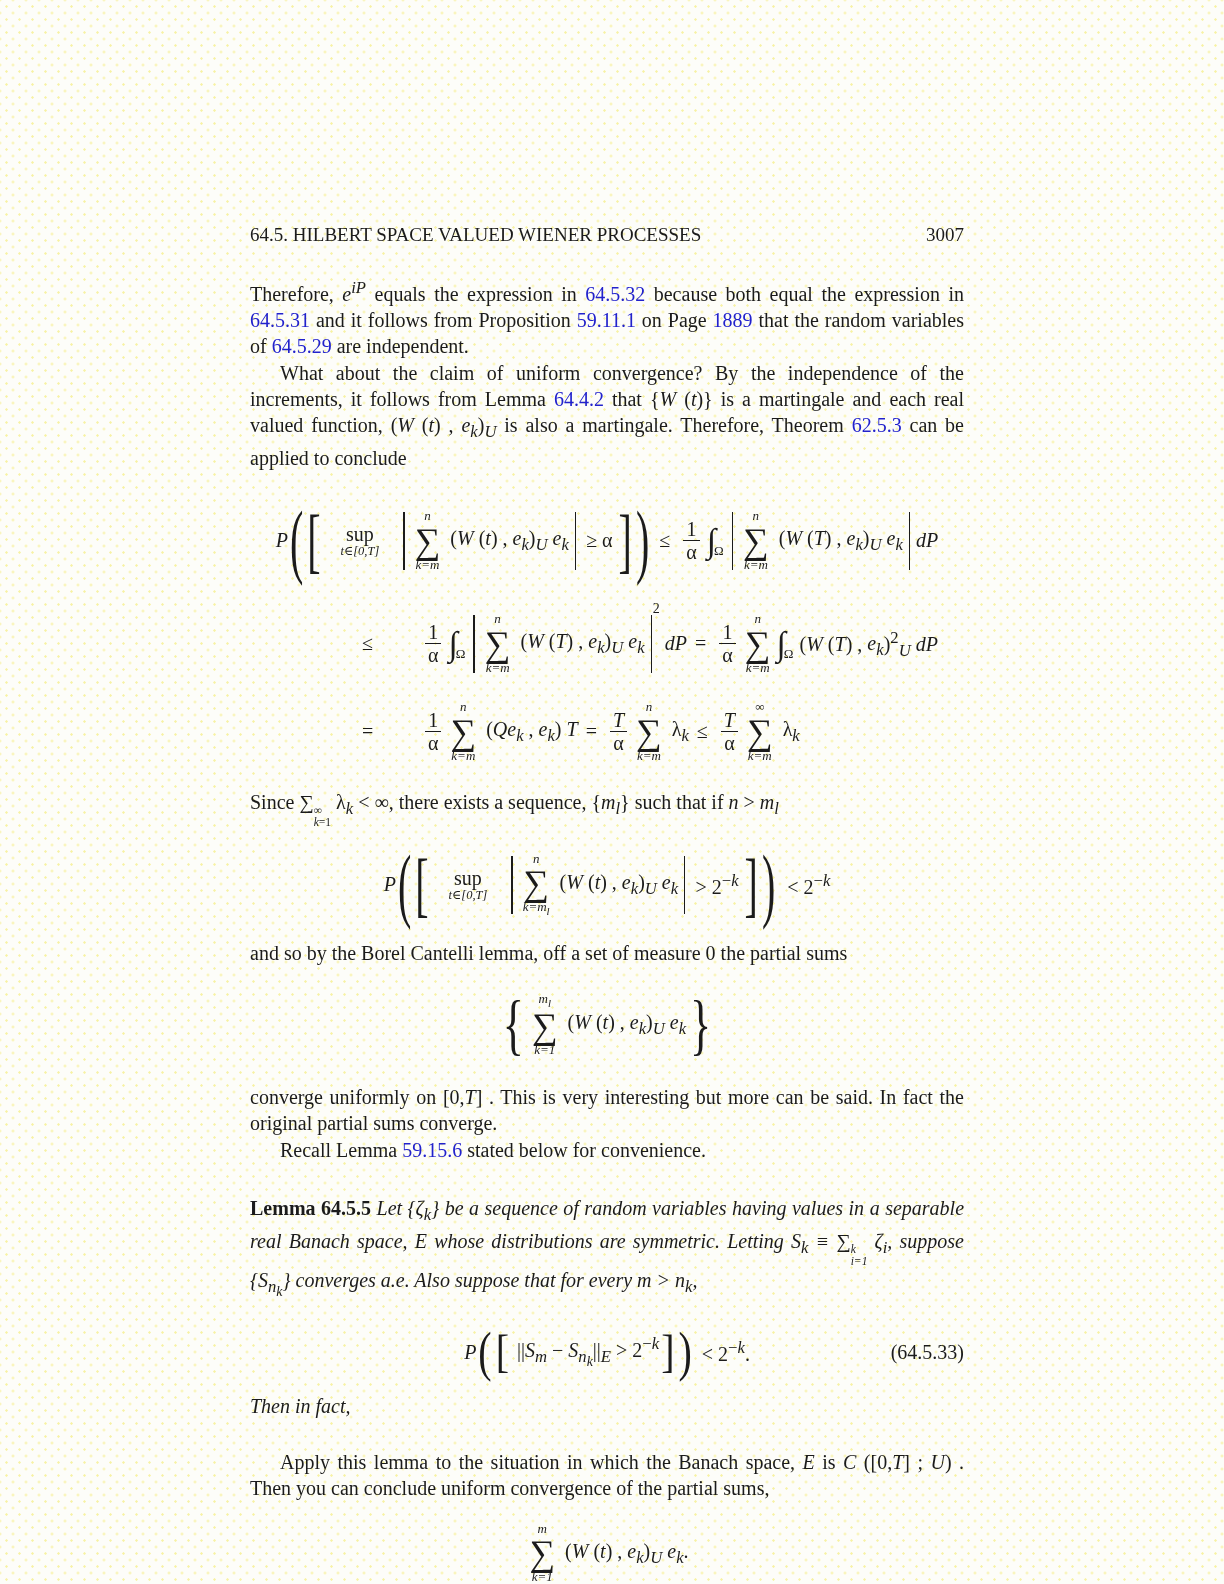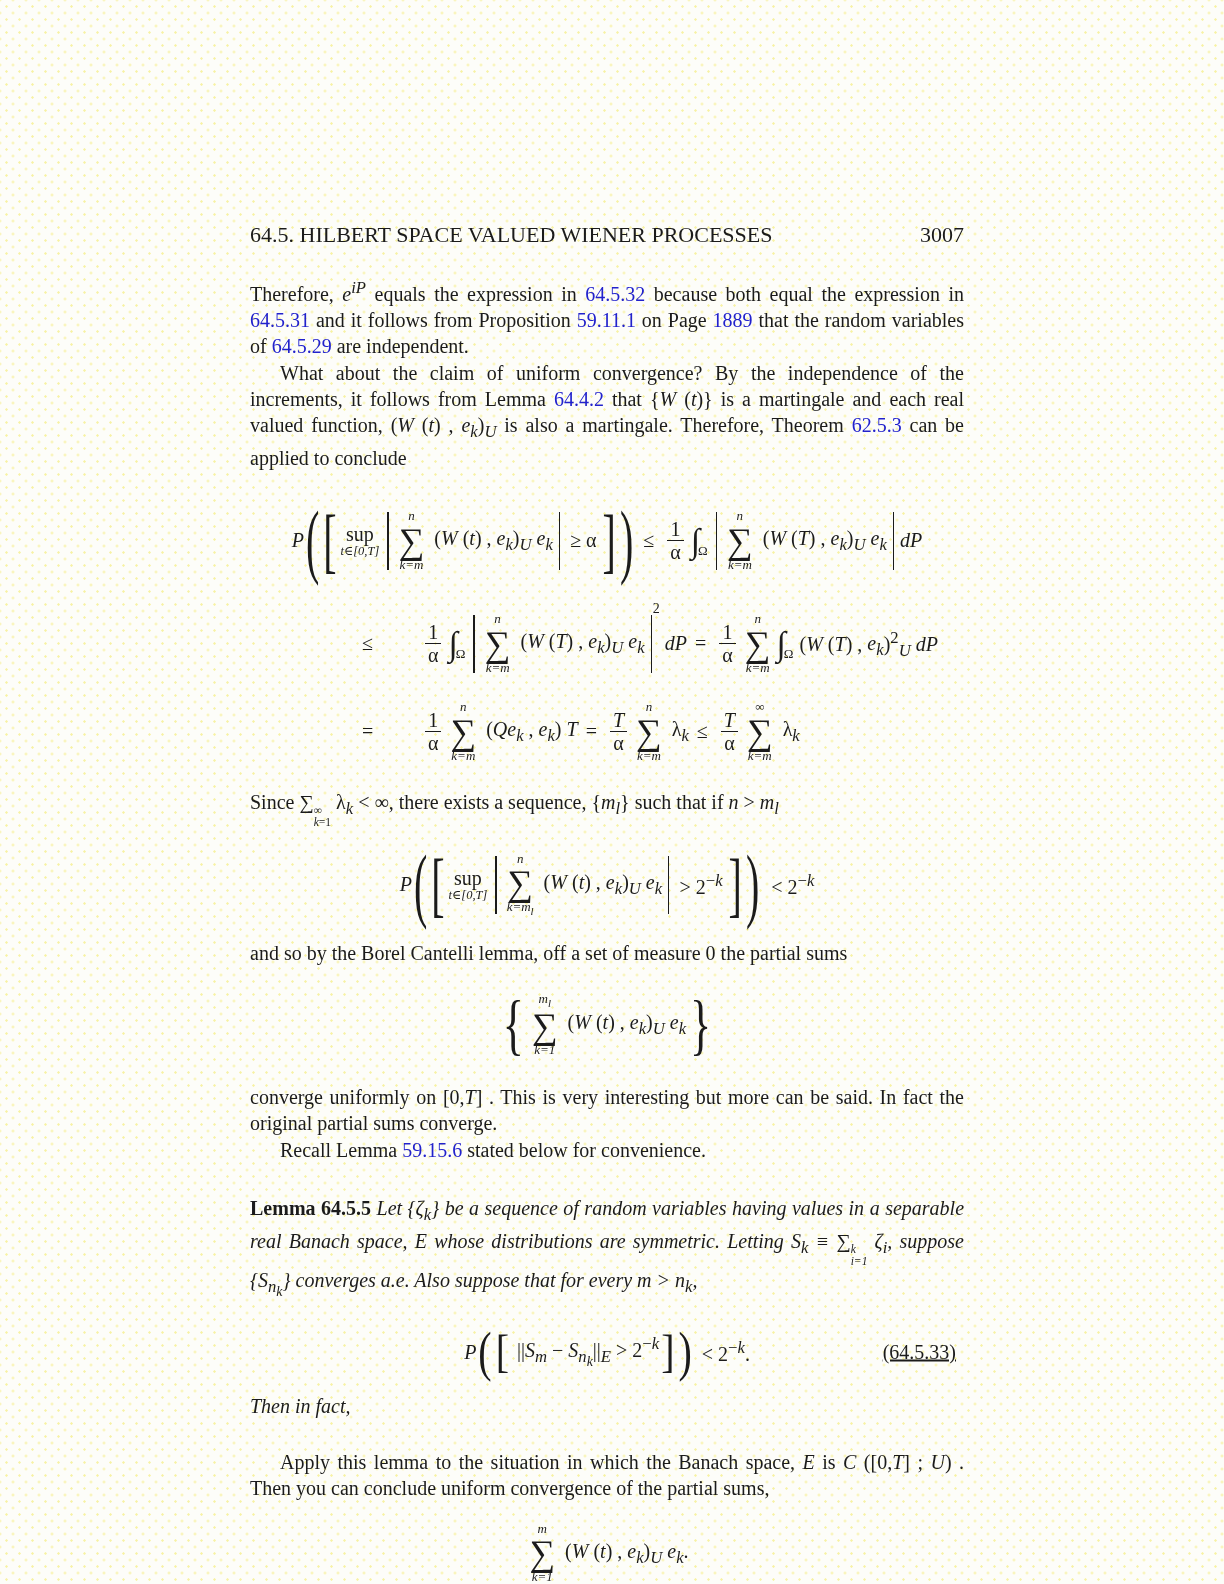--- a/index.html
+++ b/index.html
@@ -8,36 +8,36 @@
     background-color:#fdfdf9;
     background-image:
       radial-gradient(circle, rgba(243,233,96,.55) .9px, rgba(243,233,96,0) 1.5px),
       radial-gradient(circle, rgba(243,233,96,.55) .9px, rgba(243,233,96,0) 1.5px);
     background-size:13px 13px;
     background-position:0 0,6.5px 6.5px;
     font-family:"Liberation Serif","DejaVu Serif",serif;
     color:#1b1b1b;
   }
   .content{position:absolute;left:250px;top:0;width:714px;font-size:20px;line-height:26px;text-align:justify;}
-  .hdr{margin-top:222px;display:flex;justify-content:space-between;align-items:baseline;font-size:22px;}
+  .hdr{margin-top:222px;display:flex;justify-content:space-between;align-items:baseline;font-size:19px;}
   p{margin:0;}
   .ind{text-indent:30px;}
   .ref{color:#2222cc;cursor:pointer;}
   .it{font-style:italic;}
   .lemma-body{font-style:italic;}
   
   .eq{display:flex;align-items:center;justify-content:center;text-align:left;line-height:1.15;white-space:nowrap;}
   .eqnum-row{position:relative;}
-  .eqnum{position:absolute;right:8px;top:50%;transform:translateY(-50%);font-style:normal;text-decoration:underline;}
+  .eqnum{position:absolute;right:0;top:50%;transform:translateY(-50%);font-style:normal;}
   .eqleft{justify-content:flex-start;margin-left:112px;}
   .relcol{display:inline-block;width:34px;margin-right:24px;text-align:left;flex:none;}
   .bigsum{display:inline-flex;flex-direction:column;align-items:center;line-height:1;margin:0 4px;flex:none;}
   .bigsum .lim{font-size:13px;font-style:italic;line-height:1.1;}
   .bigsum .sg{font-size:36px;line-height:.95;font-style:normal;}
-  .supstack{display:inline-flex;flex-direction:column;align-items:center;line-height:1.05;margin:0 2px;flex:none;}
+  .supstack{display:inline-flex;flex-direction:column;align-items:center;line-height:1.05;margin:0 18px;flex:none;}
   .supstack .w{font-size:20px;}
   .supstack .l{font-size:12.5px;font-style:italic;}
   .frac{display:inline-flex;flex-direction:column;align-items:center;line-height:1.1;margin:0 5px;flex:none;}
   .frac .ft{padding:0 3px;}
   .frac .fb{border-top:1.3px solid #1b1b1b;padding:0 3px;}
   .integral{display:inline-flex;align-items:flex-end;margin:0 2px;flex:none;}
   .integral .is{font-size:34px;line-height:1;}
   .integral .id{font-size:13px;margin-left:-2px;margin-bottom:-1px;}
   .vb{width:1.3px;background:#1b1b1b;margin:0 6px;flex:none;}.h58{height:58px}
   .big{display:inline-block;line-height:1;font-style:normal;flex:none;}

